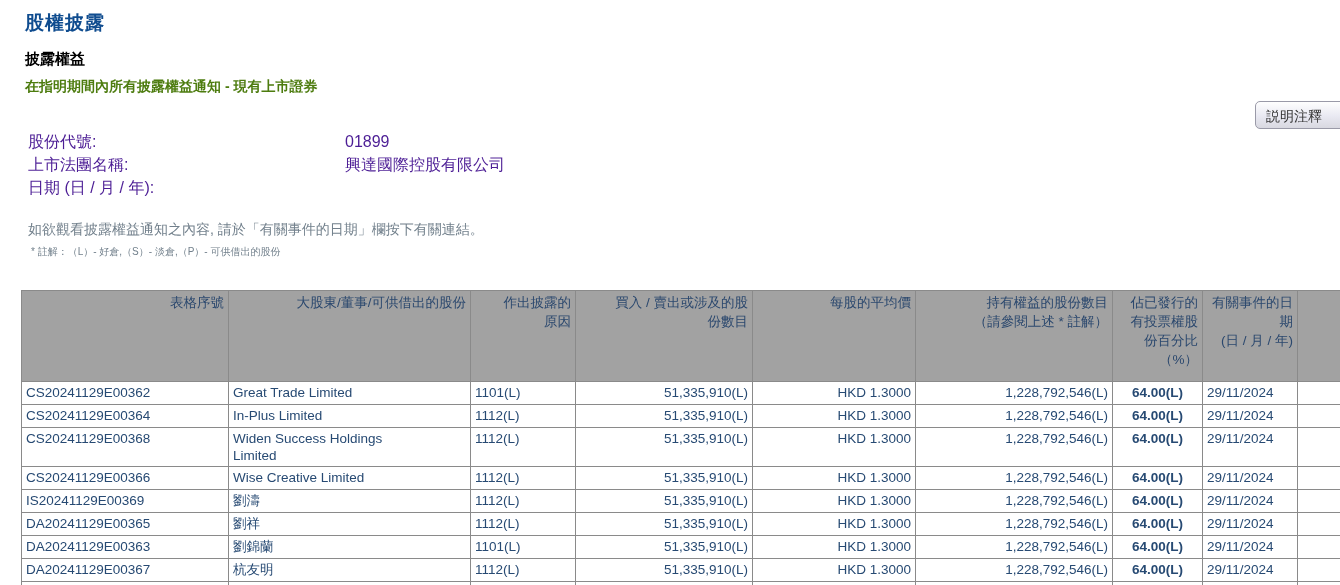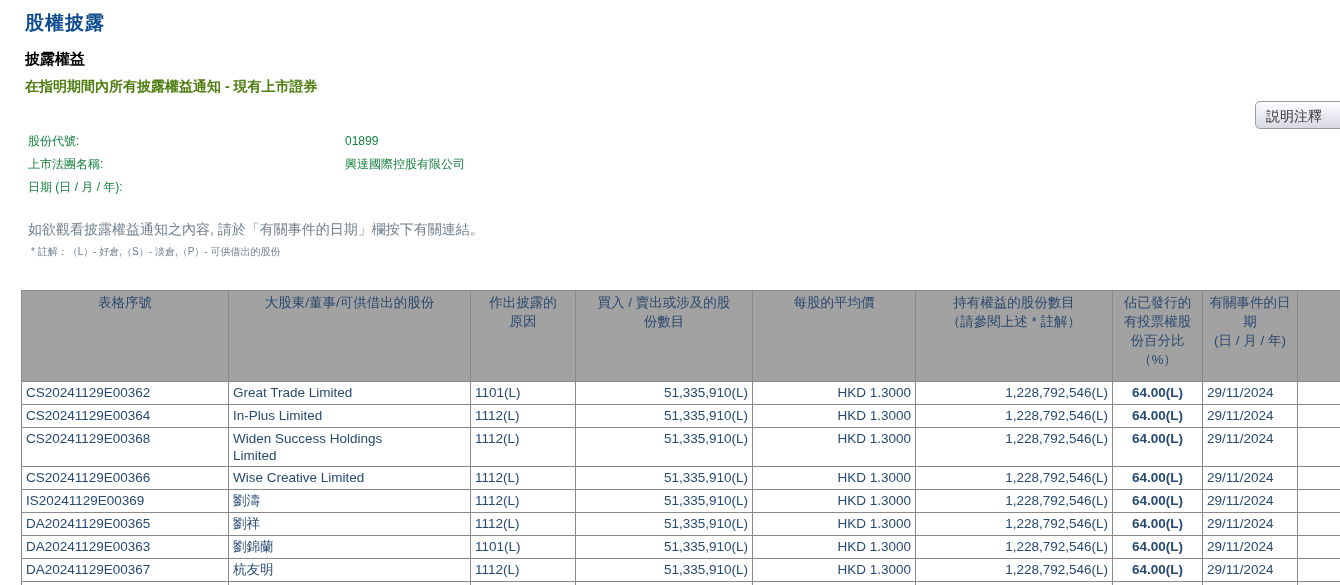--- a/index.html
+++ b/index.html
@@ -22,42 +22,42 @@
   .help-button{
     position:absolute;left:1255px;top:101px;width:112px;height:28px;
     border:1px solid #9a9aa8;border-radius:5px;
     background:linear-gradient(#fefefe,#e9e9f2 55%,#d8d8e0);
     font-family:inherit;font-size:14px;color:#333;text-align:left;
     padding:3px 0 0 10px;cursor:pointer;
   }
   .filters{
     position:absolute;left:28px;top:130px;
     display:grid;grid-template-columns:317px auto;
-    font-size:12px;line-height:23px;color:#15803d;
+    font-size:16px;line-height:23px;color:#4c1d95;
   }
   .instruction{
     position:absolute;left:28px;top:221px;
     font-size:14px;color:#72808C;
   }
   .remarks{
     position:absolute;left:31px;top:245px;
     font-size:10px;color:#72808C;
   }
   table.results{
     position:absolute;left:21px;top:290px;width:1396px;
     border-collapse:collapse;table-layout:fixed;
     font-size:13.5px;color:#274A73;
   }
   table.results th,
   table.results td{
     border:1px solid #8A8A8A;overflow:hidden;
   }
   table.results th{
     background:#A2A2A2;color:#2B486E;
-    font-weight:normal;text-align:center;vertical-align:top;
+    font-weight:normal;text-align:right;vertical-align:top;
     white-space:pre-line;line-height:19px;padding:2px 4px;
     height:86px;
   }
   table.results td{
     background:#fff;vertical-align:top;
     padding:2px 4px;height:18px;line-height:17px;
   }
   td.wrap{white-space:pre-line;}
   td.num{text-align:right;padding-right:7px;}
   td.pct{text-align:center;padding-right:2px;font-weight:bold;}

